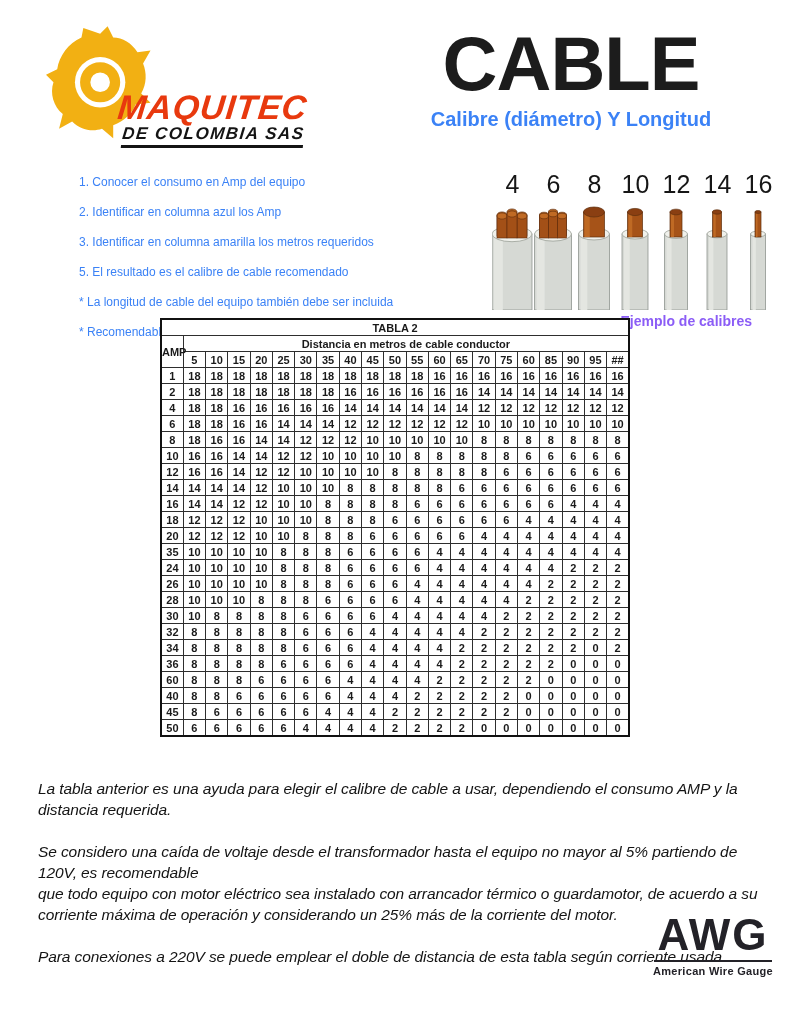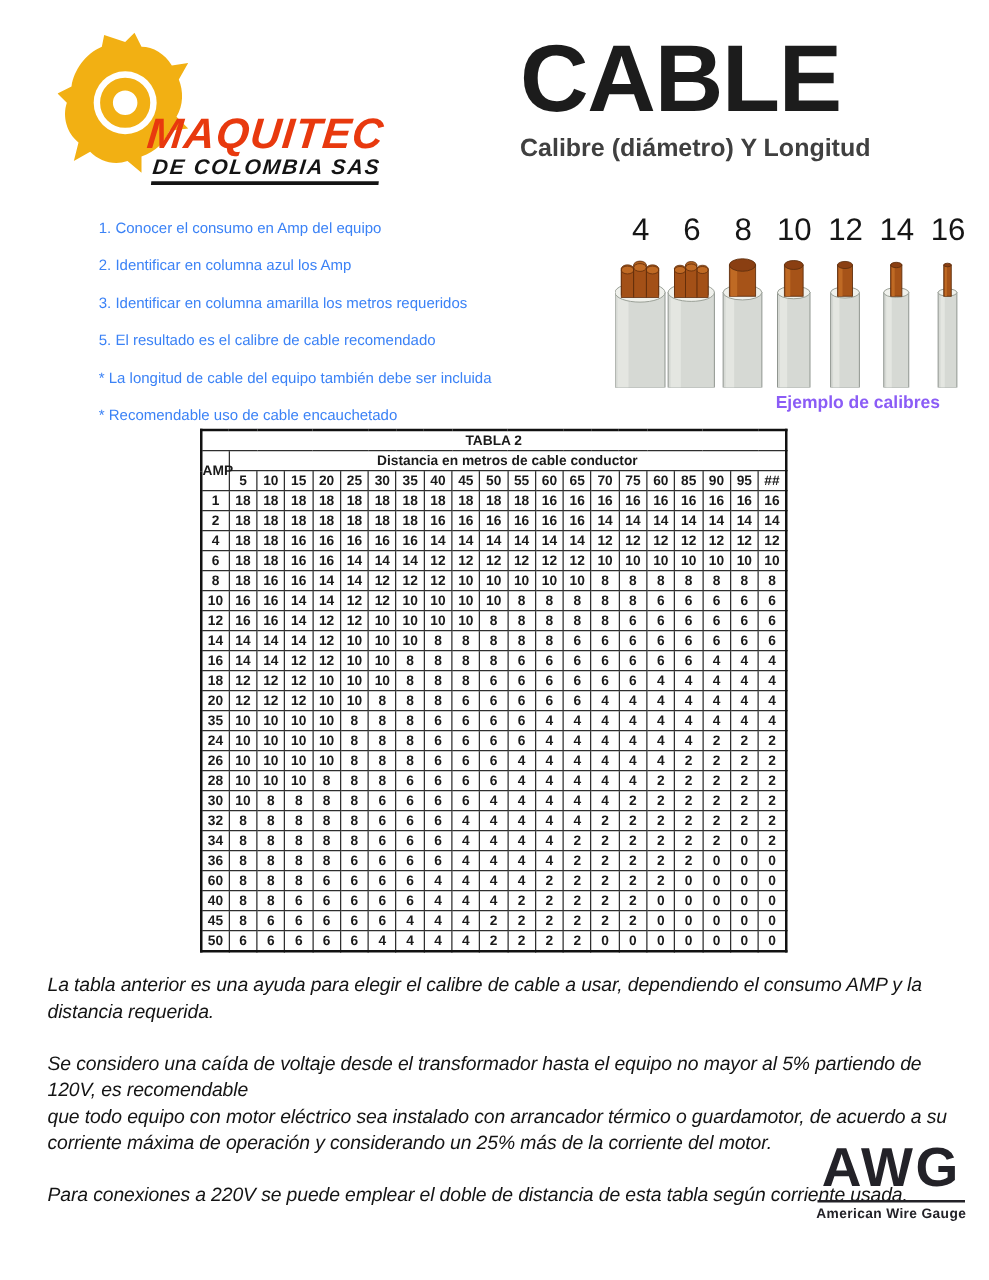--- a/index.html
+++ b/index.html
@@ -9,38 +9,38 @@
   
   .logo{position:absolute;left:40px;top:20px;width:320px;height:140px;}
   .logo svg{position:absolute;left:6px;top:6px;}
   .brand{position:absolute;left:78px;top:68px;font-size:34px;font-weight:bold;
          font-style:italic;color:#e8390e;letter-spacing:1px;transform:skewX(-6deg);white-space:nowrap;}
   .brand-sub{position:absolute;left:82px;top:104px;font-size:17px;font-weight:bold;
          font-style:italic;color:#141414;letter-spacing:1.5px;transform:skewX(-6deg);white-space:nowrap;
          border-bottom:3px solid #141414;padding-bottom:1px;}
 
   
-  .title-block{position:absolute;left:416px;top:24px;width:330px;}
+  .title-block{position:absolute;left:406px;top:24px;width:330px;text-align:center;}
   .title-main{font-size:76px;font-weight:800;letter-spacing:-1px;line-height:80px;color:#1c1c1c;}
-  .title-sub{font-size:20px;font-weight:bold;color:#404040;margin-top:4px;}
+  .title-sub{font-size:20px;font-weight:bold;color:#3b82f6;margin-top:4px;}
 
   
   .instructions{position:absolute;left:44px;top:168px;width:440px;}
   .instructions .line{font-size:12px;color:#3b82f6;height:30px;line-height:28px;white-space:nowrap;margin-left:35px;}
 
   
   .cable-fig{position:absolute;left:492px;top:170px;width:288px;}
   .gauge-labels{display:flex;}
   .gauge-labels .gl{width:41px;text-align:center;font-size:25px;color:#161616;line-height:28px;}
   .cables{display:flex;height:112px;}
   .cables .slot{width:41px;height:112px;}
   .fig-caption{font-size:14px;font-weight:600;color:#8b5cf6;text-align:right;padding-right:28px;margin-top:3px;}
 
   
-  .table-wrap{position:absolute;left:160px;top:343px;}
+  .table-wrap{position:absolute;left:160px;top:318px;}
   table.dist{border-collapse:collapse;table-layout:fixed;width:470px;
              font-family:"Liberation Sans",sans-serif;}
   table.dist td{border:1px solid #2e2e2e;text-align:center;vertical-align:middle;
                 font-size:11px;font-weight:bold;height:15px;padding:0;color:#1a1a1a;background:#fff;}
   table.dist{border:2px solid #111;}
   td.title{background:#fff;font-size:12px;height:17px;color:#000;}
   td.amp{background:var(--amp-bg);color:var(--amp-fg);font-size:11.5px;}
   td.band{background:var(--hdr-bg);font-size:12px;height:16px;color:#000;}
   td.colh{background:var(--hdr-bg);height:16px;color:#000;}
   td.hi{background:var(--hi-bg);}

